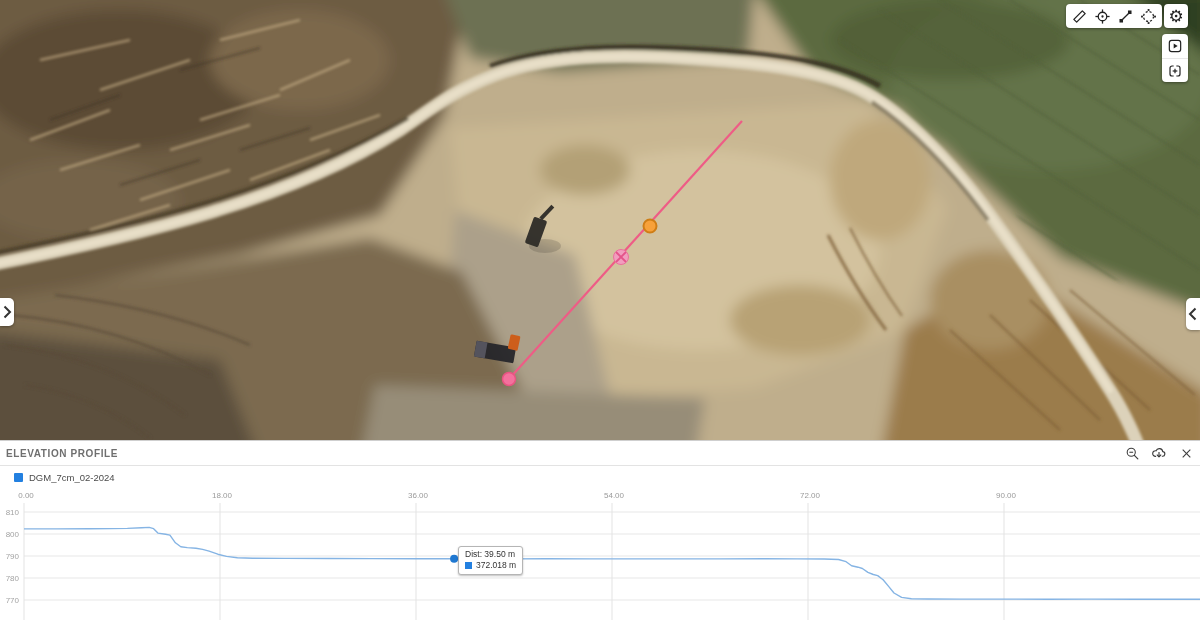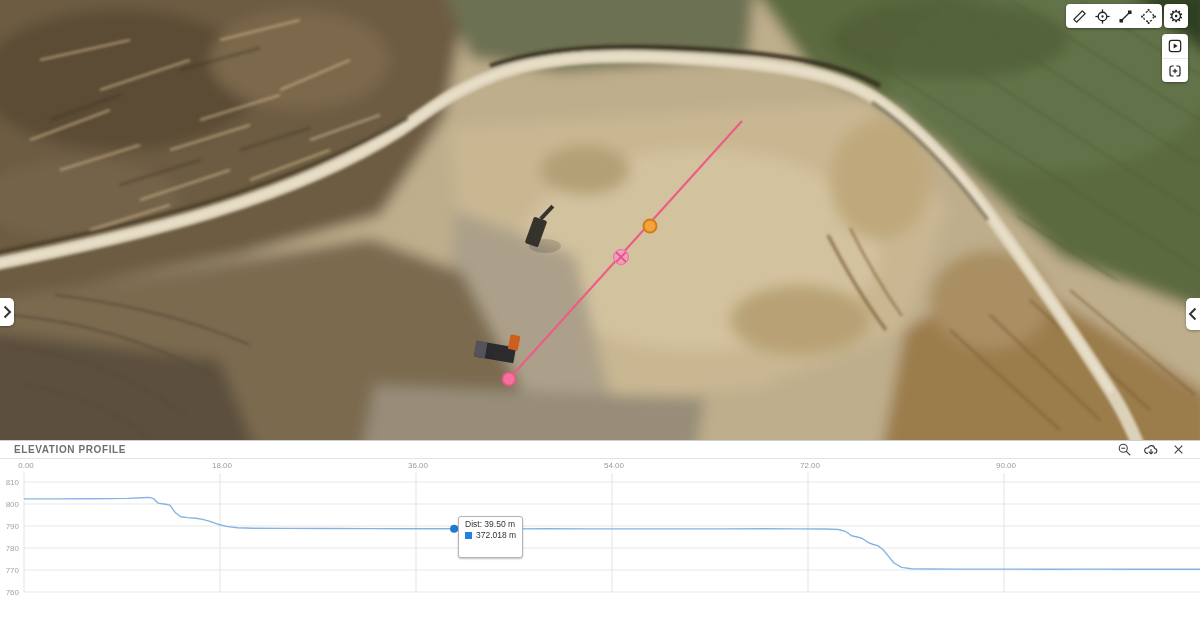--- a/index.html
+++ b/index.html
@@ -25,32 +25,32 @@
 
   
   .edge-tab{position:absolute;background:#fff;display:flex;align-items:center;justify-content:center;
       box-shadow:0 1px 3px rgba(0,0,0,.35);cursor:pointer;}
   .edge-left{left:0;top:298px;width:14px;height:28px;border-radius:0 5px 5px 0;}
   .edge-right{right:0;top:298px;width:14px;height:32px;border-radius:5px 0 0 5px;}
 
   
   .panel{position:absolute;left:0;top:440px;width:1200px;height:180px;background:#fff;
       border-top:1px solid #cfcfcf;display:flex;flex-direction:column;}
-  .panel-header{height:18px;display:flex;align-items:center;padding:0 14px;
+  .panel-header{height:25px;display:flex;align-items:center;padding:0 6px;
       border-bottom:1px solid #e3e3e3;}
   .panel-title{font-size:10px;font-weight:bold;color:#6f6f6f;letter-spacing:.6px;}
   .panel-actions{margin-left:auto;display:flex;align-items:center;gap:11px;}
   .pico{width:16px;height:16px;display:flex;align-items:center;justify-content:center;cursor:pointer;}
   .legend-row{height:23px;display:flex;align-items:center;padding:0 14px;gap:6px;}
   .legend-swatch{width:9px;height:9px;border-radius:1px;}
   .legend-label{font-size:9.5px;color:#4a4a4a;}
   .chart-region{position:relative;flex:1;}
   #chart-svg{position:absolute;left:0;top:0;}
   .tooltip{position:absolute;left:458px;top:57px;background:#fff;border:1px solid #b5b5b5;
-      border-radius:3px;padding:2px 6px 16px 6px;box-shadow:0 1px 2px rgba(0,0,0,.25);
+      border-radius:3px;padding:2px 6px 3px 6px;box-shadow:0 1px 2px rgba(0,0,0,.25);
       font-size:8.5px;color:#333;line-height:11px;white-space:nowrap;z-index:5;}
   .tooltip .trow{display:flex;align-items:center;gap:4px;}
   .tt-swatch{width:7px;height:7px;display:inline-block;}
 </style>
 </head>
 <body>
 
 <div class="app">
 
   <div class="map">
@@ -263,20 +263,24 @@
         </span>
         <span class="pico">
           <svg width="13" height="13" viewBox="0 0 24 24">
             <line x1="5" y1="5" x2="19" y2="19" stroke="#3c3c3c" stroke-width="2"></line>
             <line x1="19" y1="5" x2="5" y2="19" stroke="#3c3c3c" stroke-width="2"></line>
           </svg>
         </span>
       </div>
     </div>
 
+    <div class="legend-row">
+      <span class="legend-swatch" style="background: rgb(35, 128, 224);"></span>
+      <span class="legend-label">DGM_7cm_02-2024</span>
+    </div>
 
     <div class="chart-region">
       <svg id="chart-svg" width="1200" height="136" viewBox="0 0 1200 136">
           <line x1="24" y1="23" x2="1200" y2="23" stroke="#e7e7e7" stroke-width="1"></line>
           <text x="19" y="25.8" text-anchor="end" fill="#a3a3a3" font-size="8" font-family="Liberation Sans, sans-serif">810</text>
           <line x1="24" y1="45" x2="1200" y2="45" stroke="#e7e7e7" stroke-width="1"></line>
           <text x="19" y="47.8" text-anchor="end" fill="#a3a3a3" font-size="8" font-family="Liberation Sans, sans-serif">800</text>
           <line x1="24" y1="67" x2="1200" y2="67" stroke="#e7e7e7" stroke-width="1"></line>
           <text x="19" y="69.8" text-anchor="end" fill="#a3a3a3" font-size="8" font-family="Liberation Sans, sans-serif">790</text>
           <line x1="24" y1="89" x2="1200" y2="89" stroke="#e7e7e7" stroke-width="1"></line>

